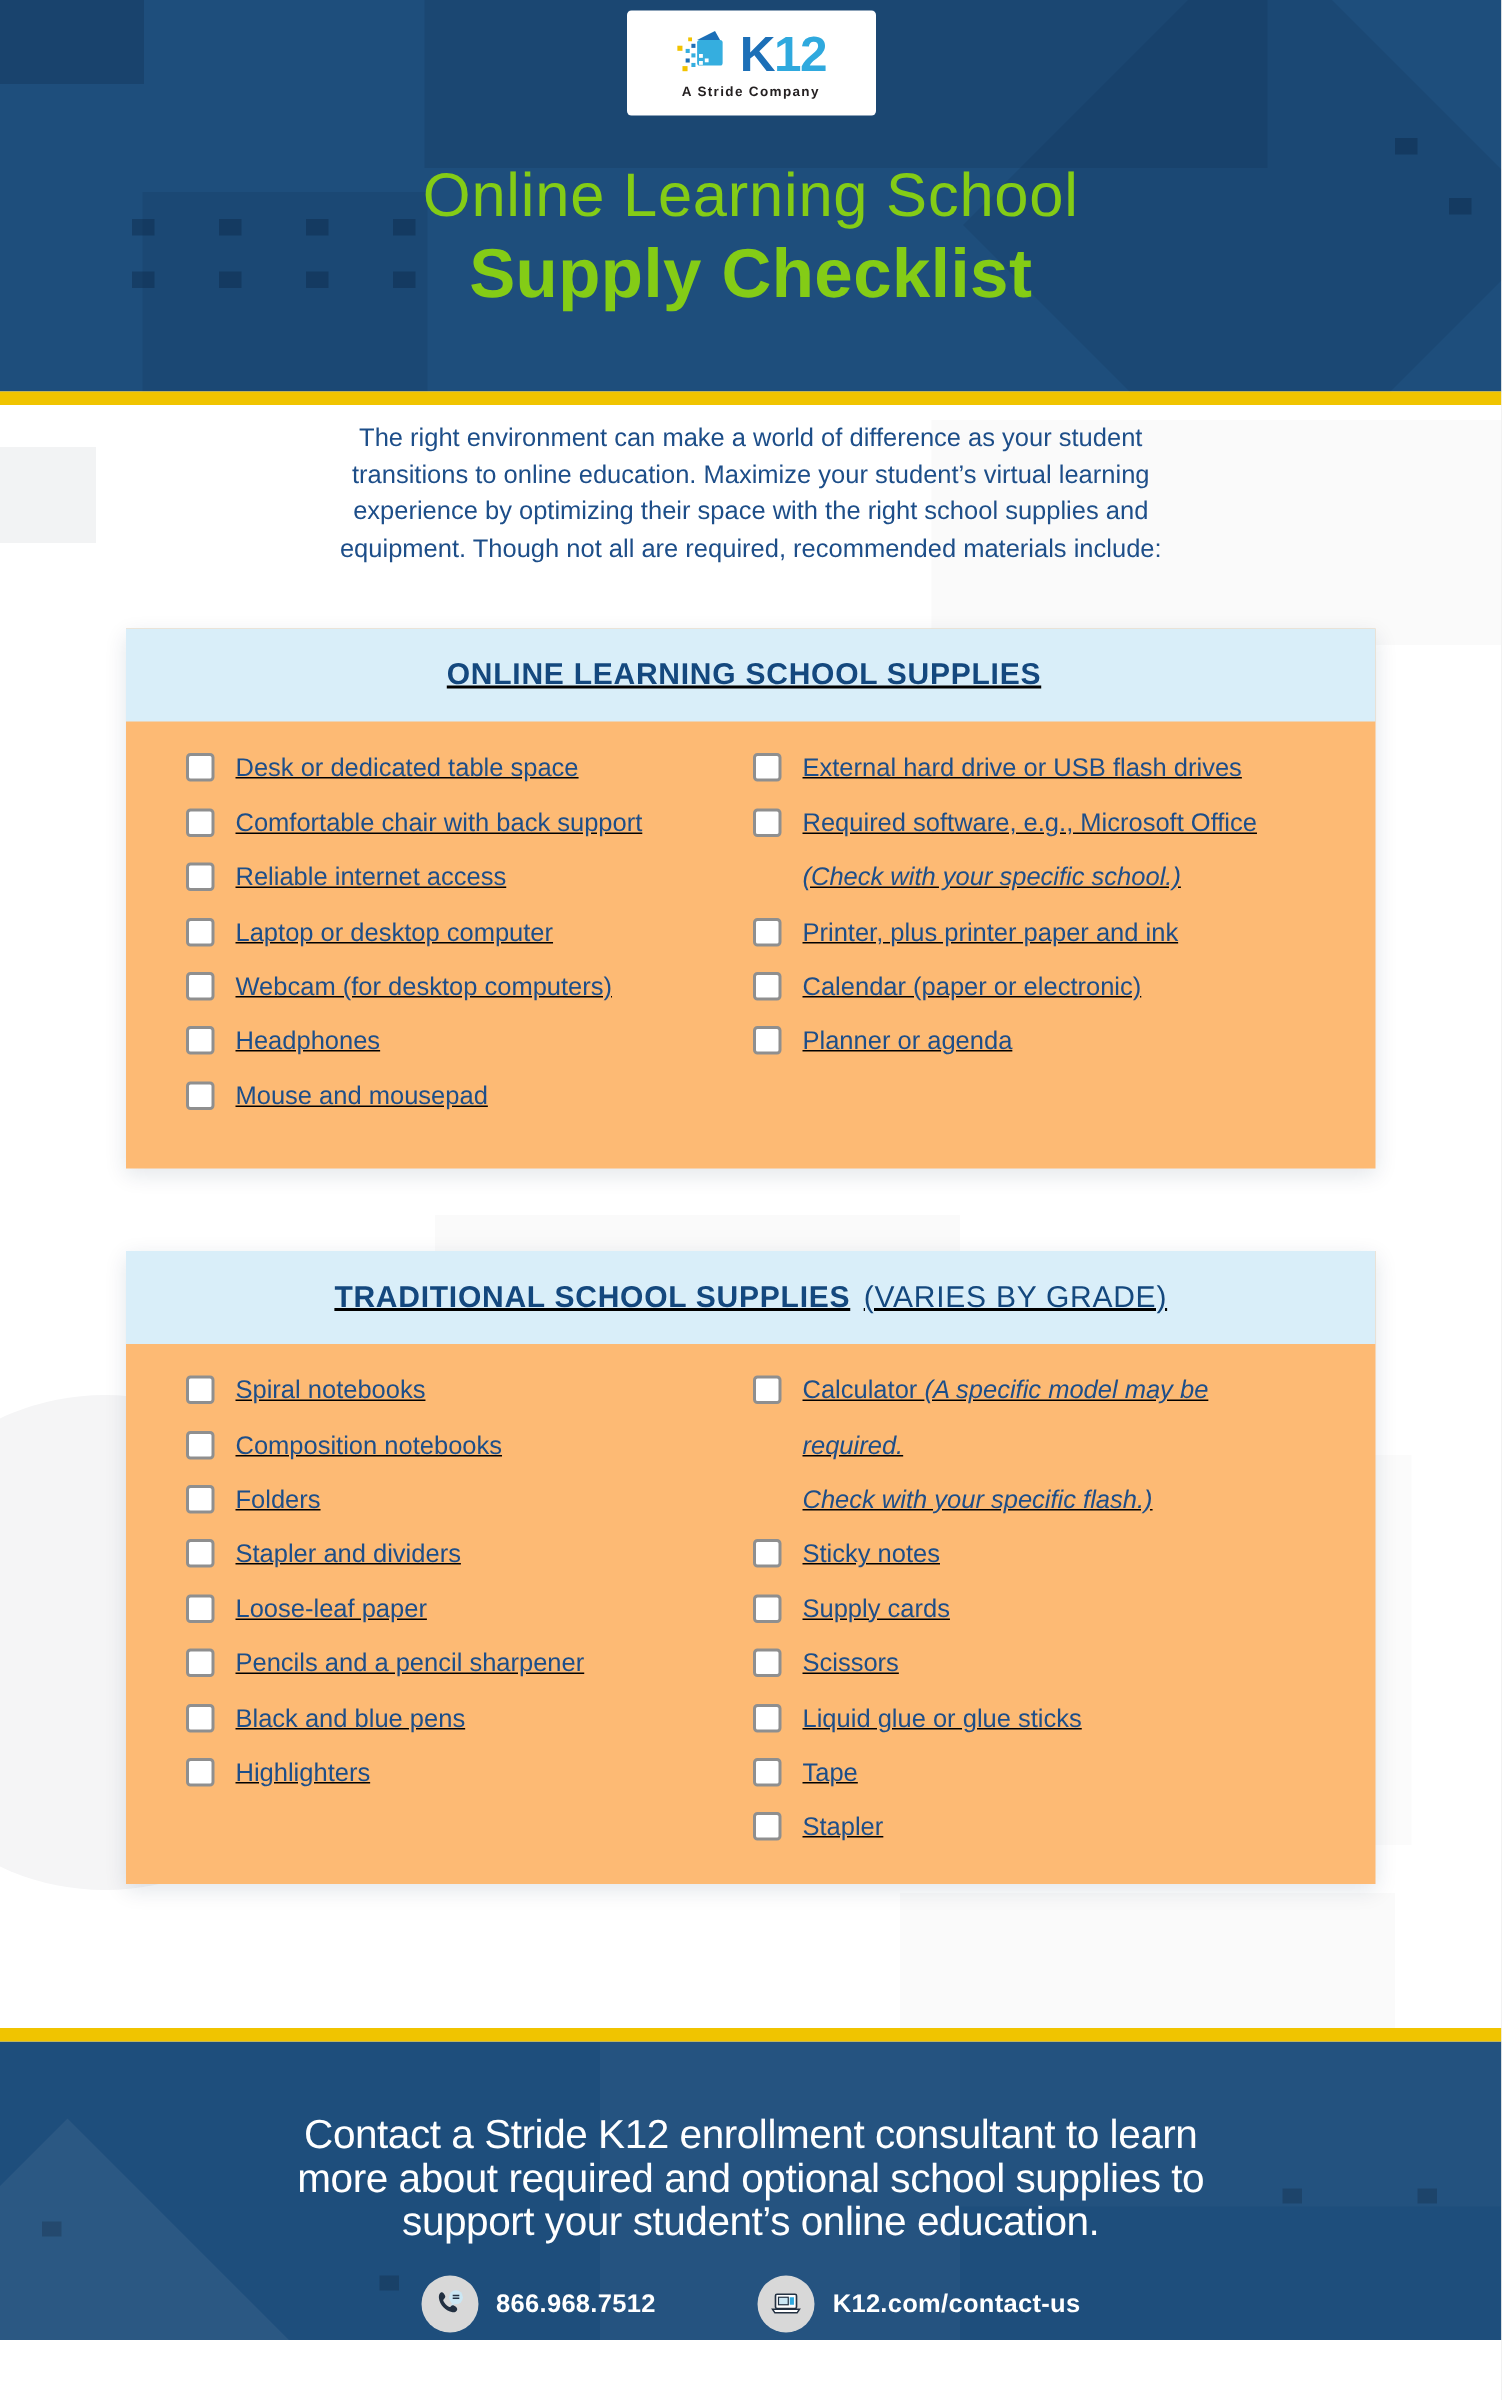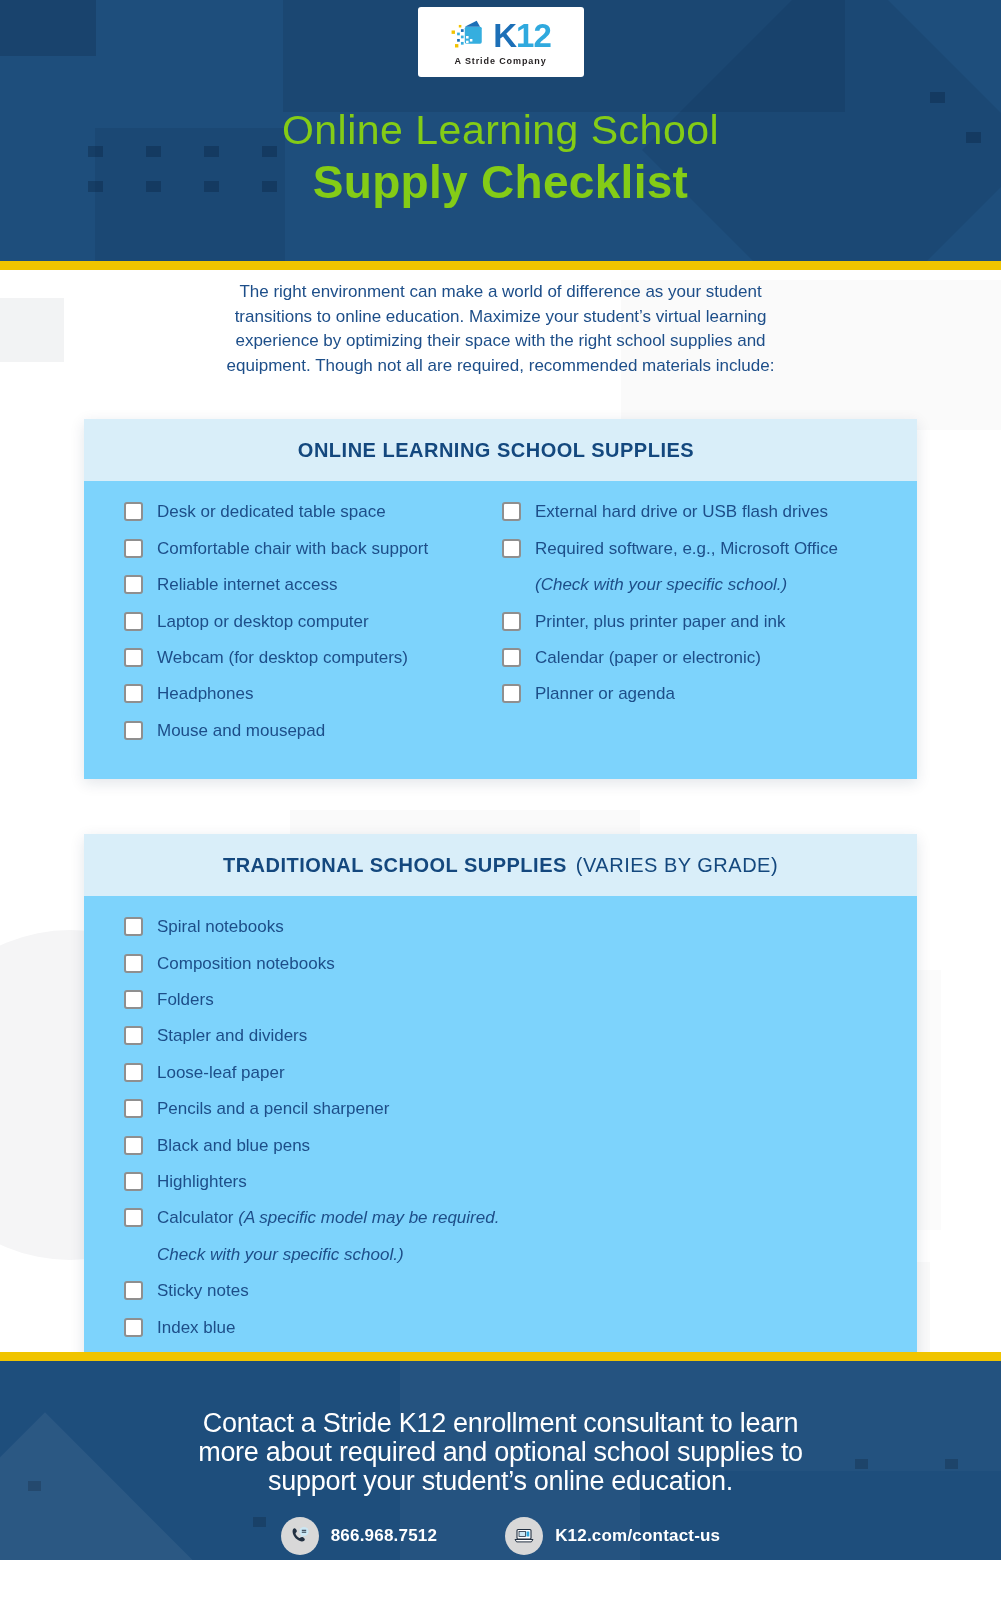--- a/index.html
+++ b/index.html
@@ -32,28 +32,28 @@
   .bs1 { left:-95px; top:660px; width:330px; height:330px; border-radius:50%; background:#f5f5f6; }
   .bs2 { right:0; top:10px; width:380px; height:150px; background:#fafafa; }
   .bs3 { left:0; top:28px; width:64px; height:64px; background:#f2f3f4; }
   .bs4 { left:290px; top:540px; width:350px; height:92px; background:#fafafa; }
   .bs5 { right:60px; top:700px; width:310px; height:260px; background:#fbfbfb; }
   .bs6 { left:600px; top:992px; width:330px; height:90px; background:#fafafa; }
 
   .intro { position:relative; z-index:1; width:680px; margin:0 auto; padding-top:10px; text-align:center;
     font-size:17px; line-height:24.6px; color:#1D4E89; white-space:pre-line; }
 
-  .card { position:relative; z-index:1; width:833px; margin:41px auto 16px; background:#7dd3fc;
-    box-shadow:0 4px 14px rgba(20,40,70,.12); }
+  .card { position:relative; z-index:1; width:833px; margin:41px auto 16px; background:#fdba74;
+    box-shadow:0 4px 14px rgba(20,40,70,.12);text-decoration:underline; }
   .card--two { margin-top:55px; }
   .card-head { height:62px; background:#D9EEF9; display:flex; align-items:center; justify-content:center; }
   .card-head h2 { font-size:20px; color:#14487E; letter-spacing:.5px; font-weight:700; }
   .ttl-r { font-weight:400; margin-left:9px; }
   .card-body { display:flex; padding:13px 40px 30px 40px; }
-  .card--two .card-body { padding-bottom:19px;flex-direction:column; }
+  .card--two .card-body { padding-bottom:19px; }
   .col { width:378px; flex:none; }
   .col + .col { width:auto; flex:1; }
   .row { display:flex; align-items:flex-start; }
   .cb { flex:none; width:19px; height:19px; border:2px solid #8F8F8F; border-radius:3px; background:#fff; margin:8px 14px 0 0; }
   .lbl { font-size:17px; line-height:36.4px; color:#1D4E89; }
   .lbl em { font-style:italic; }
 
   
   .footer-blue { position:relative; height:199px; background:#1E4E7C; overflow:hidden; }
   .fp1 { left:400px; top:0; width:240px; height:239px; background:rgba(255,255,255,.03); }
@@ -236,29 +236,29 @@
               <span class="lbl">Black and blue pens</span>
             </div>
             <div class="row">
               <span class="cb"></span>
               <span class="lbl">Highlighters</span>
             </div>
           </div>
           <div class="col">
             <div class="row">
               <span class="cb"></span>
-              <span class="lbl">Calculator <em>(A specific model may be required.</em><br><em>Check with your specific school.)</em></span>
+              <span class="lbl">Calculator <em>(A specific model may be required.</em><br><em>Check with your specific flash.)</em></span>
             </div>
             <div class="row">
               <span class="cb"></span>
               <span class="lbl">Sticky notes</span>
             </div>
             <div class="row">
               <span class="cb"></span>
-              <span class="lbl">Index blue</span>
+              <span class="lbl">Supply cards</span>
             </div>
             <div class="row">
               <span class="cb"></span>
               <span class="lbl">Scissors</span>
             </div>
             <div class="row">
               <span class="cb"></span>
               <span class="lbl">Liquid glue or glue sticks</span>
             </div>
             <div class="row">

